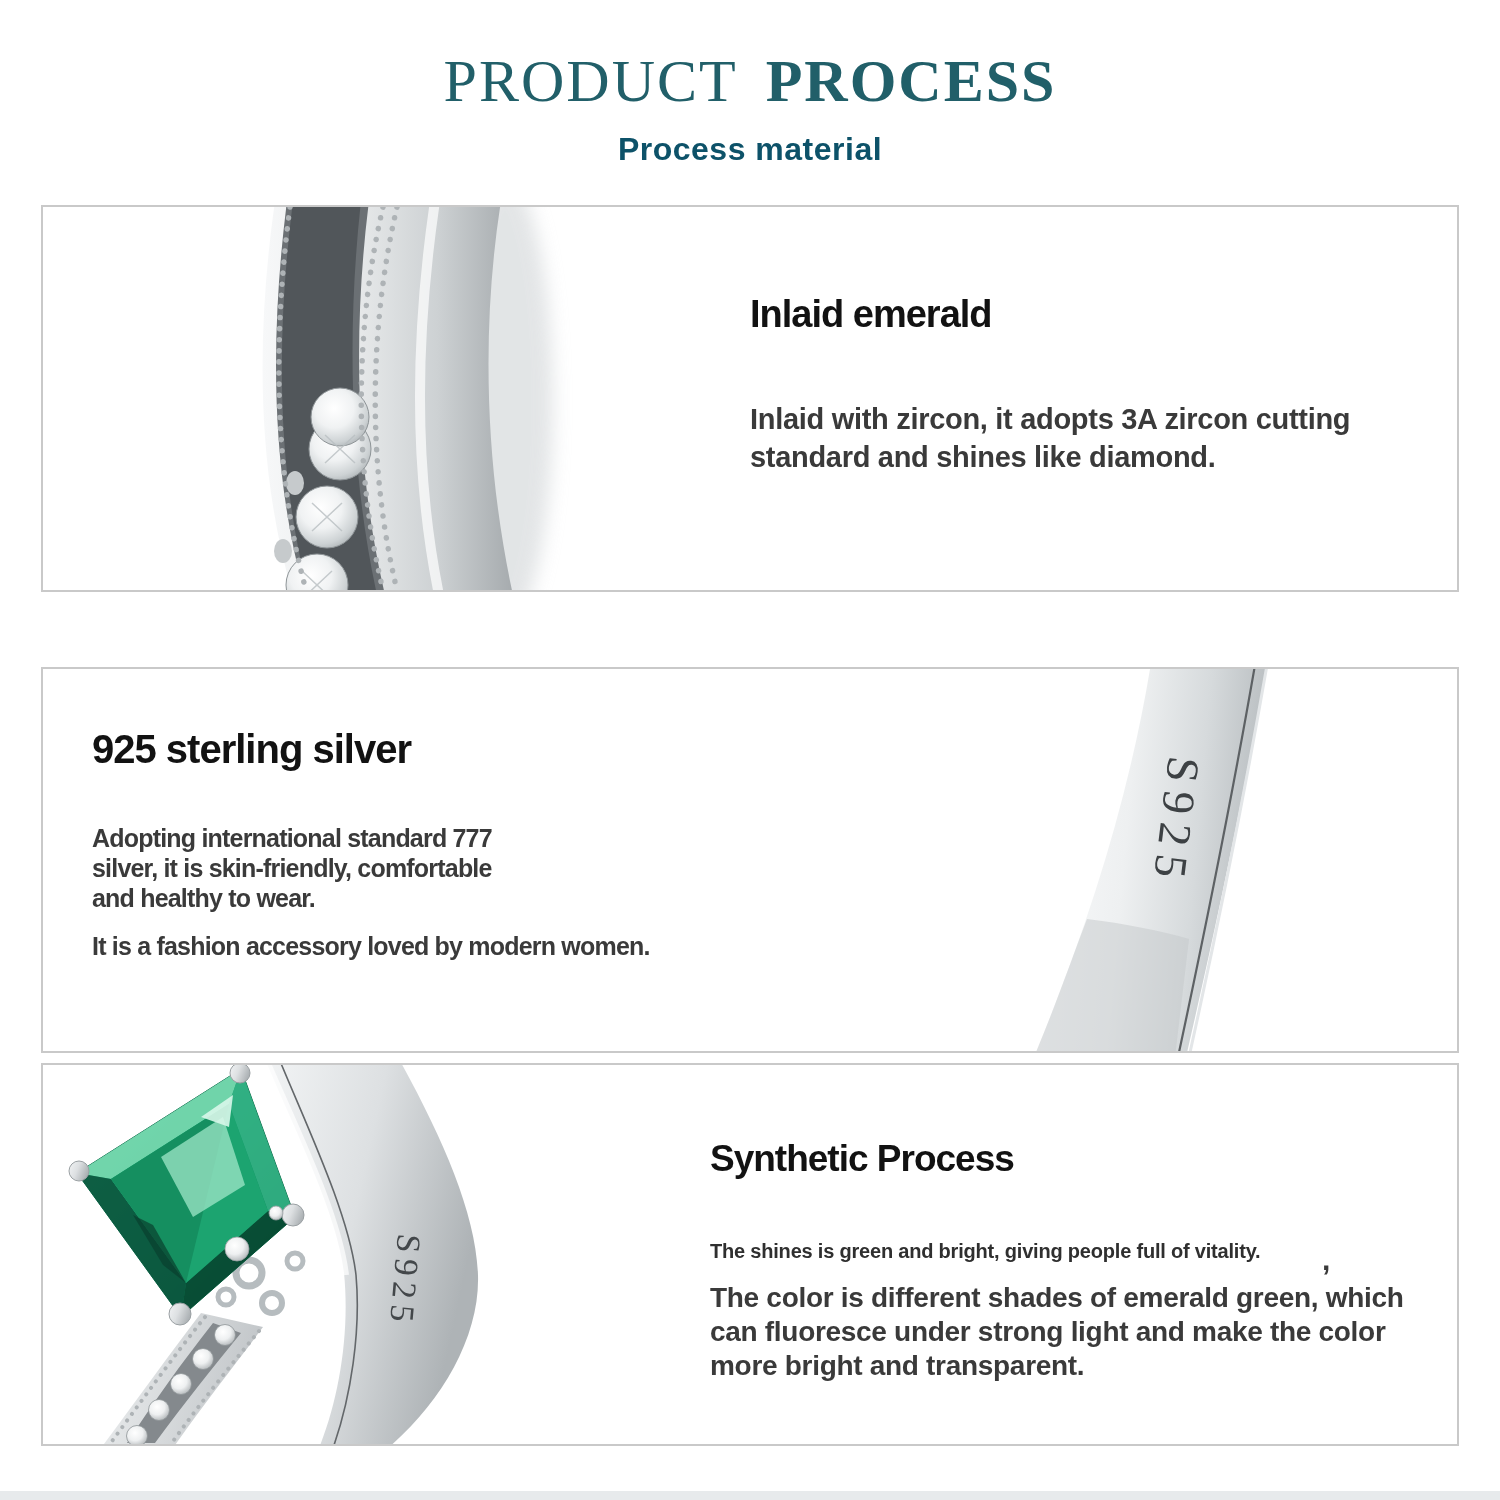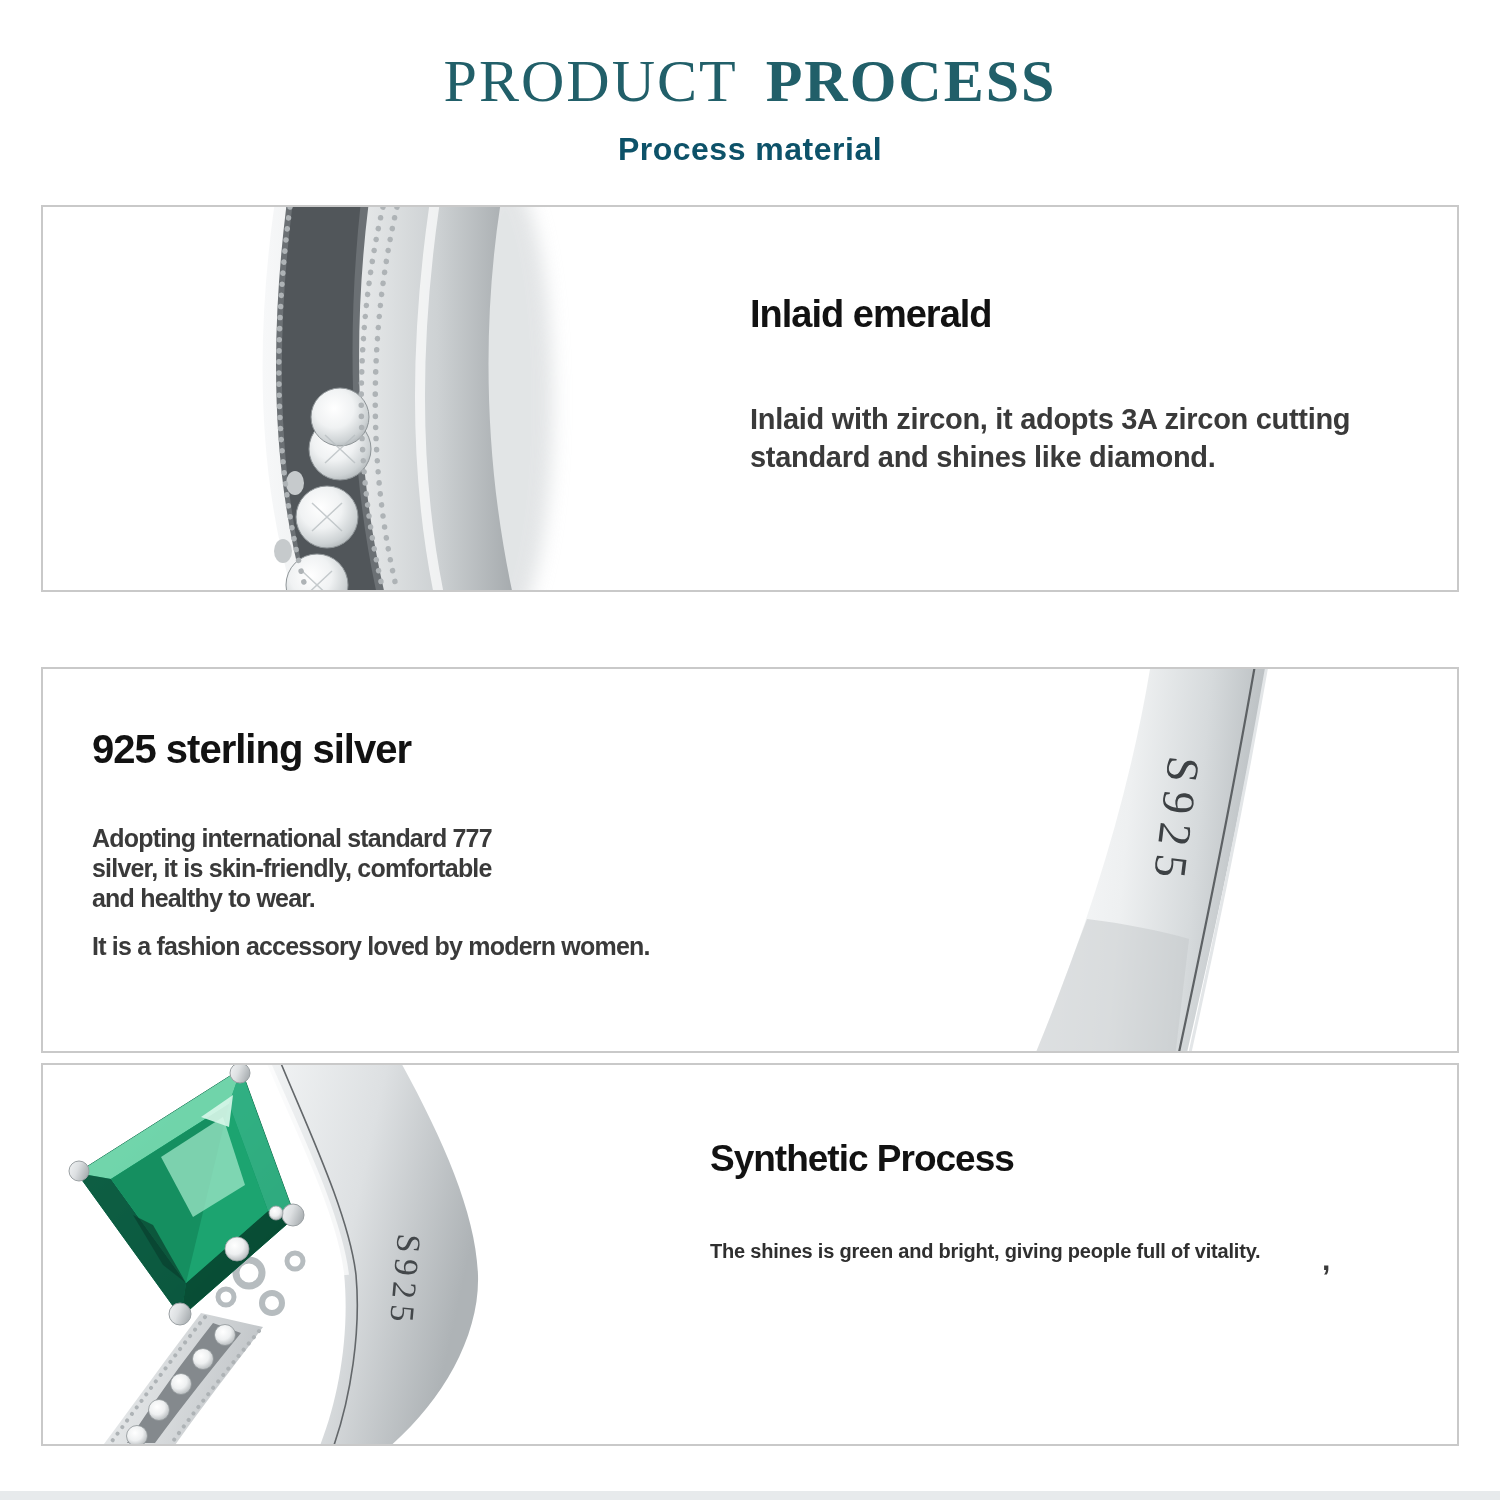--- a/index.html
+++ b/index.html
@@ -220,15 +220,18 @@
       <circle cx="250" cy="150" r="11" fill="url(#g3-silver)"></circle>
     </g>
 
     <circle cx="194" cy="184" r="12" fill="url(#g3-gem)" stroke="#9aa0a3" stroke-width="0.8"></circle>
     <circle cx="233" cy="148" r="7" fill="url(#g3-gem)" stroke="#9aa0a3" stroke-width="0.8"></circle>
   </svg>
 
   <div class="abs sec-heading h-37" style="left:667px; top:72px">Synthetic Process</div>
   <div class="abs sec-body b-20" style="left:667px; top:172px">The shines is green and bright, giving people full of vitality.</div>
   <div class="abs stray-comma" style="left:1279px; top:178px">,</div>
+  <div class="abs sec-body b-28" style="left:667px; top:216px">The color is different shades of emerald green, which
+can fluoresce under strong light and make the color
+more bright and transparent.</div>
 </div>
 
 <div class="bottom-strip"></div>
 
 </body></html>

